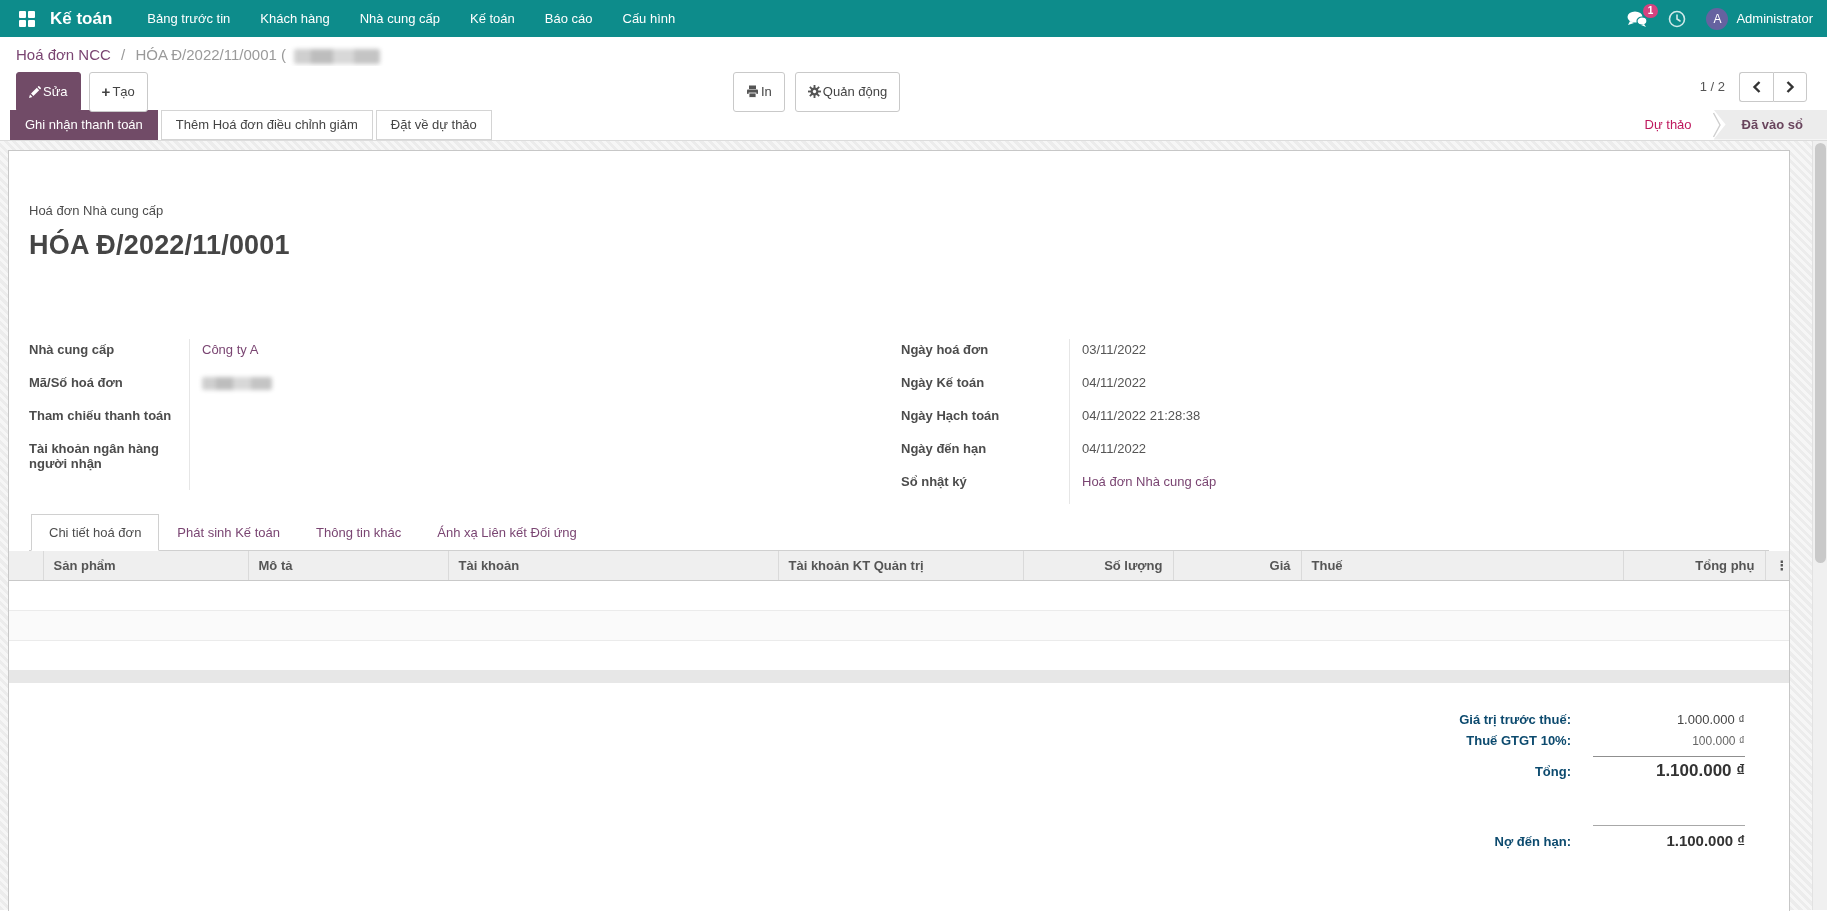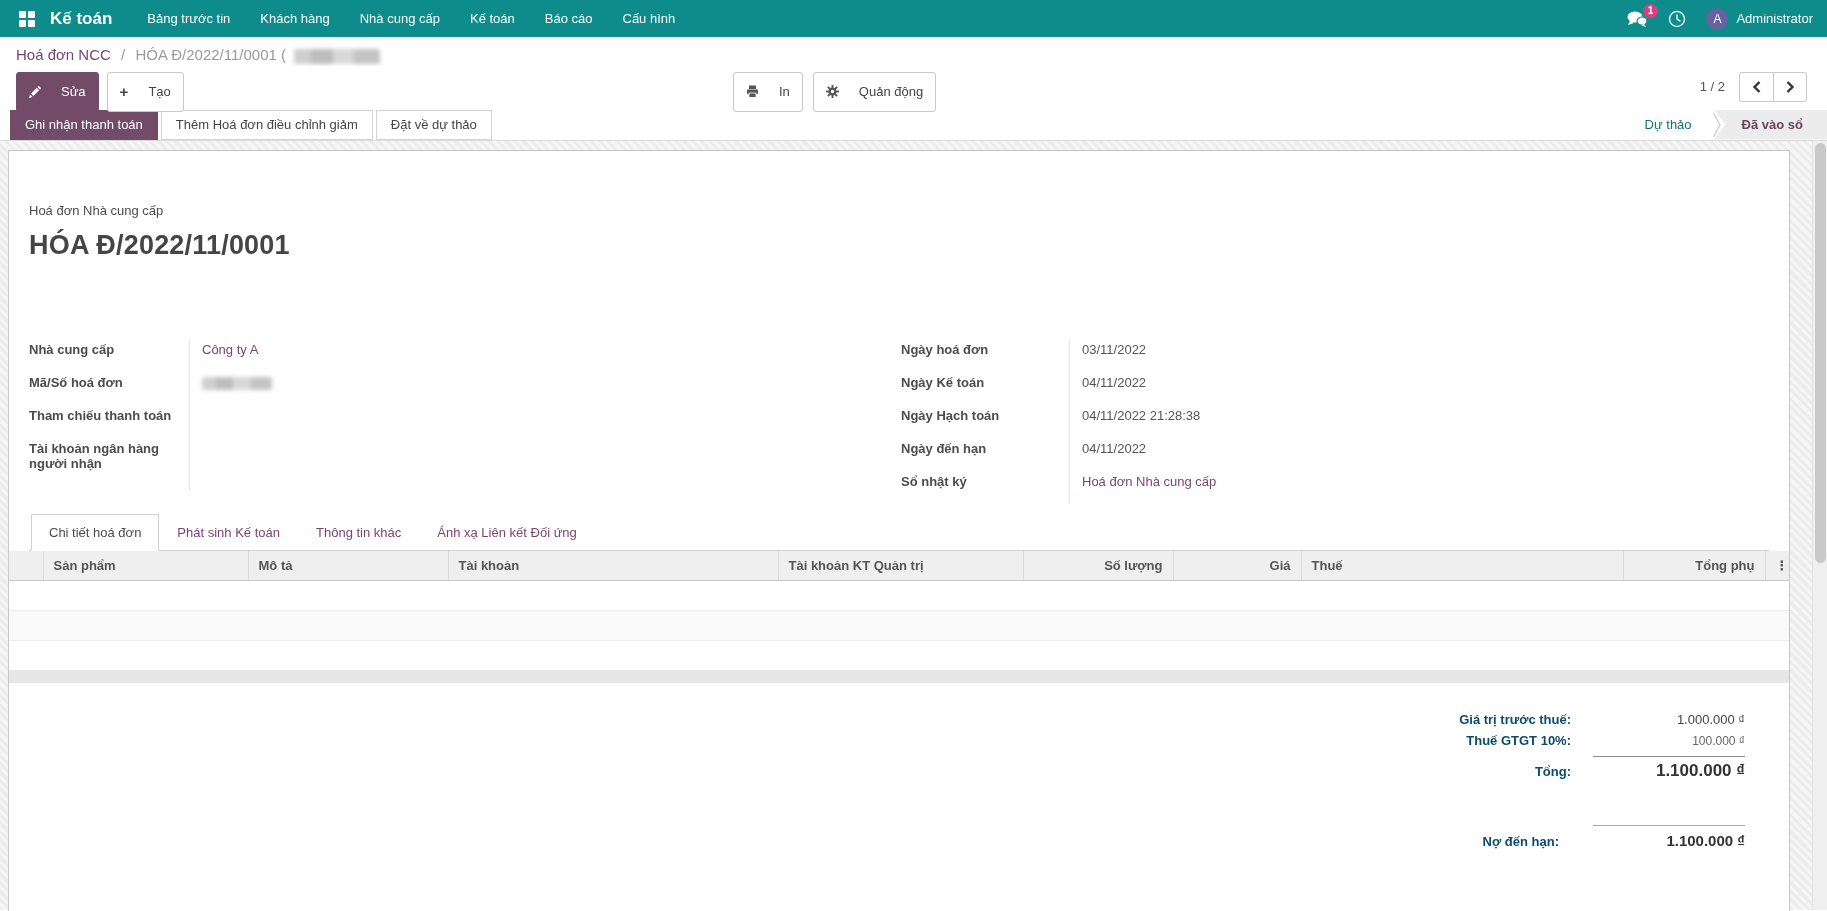--- a/index.html
+++ b/index.html
@@ -41,21 +41,21 @@
   .redacted {
     display:inline-block; vertical-align:middle; border-radius:2px;
     background:linear-gradient(90deg,#cfcfcf 0 20%,#bdbdbd 20% 45%,#d8d8d8 45% 70%,#c4c4c4 70%);
     filter:blur(2px);
   }
   .bc-blur { width:86px; height:15px; margin-left:4px; }
 
   
   .control-row { position:relative; height:44px; padding:6px 16px; background:#fff; }
   .btn {
-    display:inline-flex; align-items:center; gap:20px; height:40px; padding:0 12px;
+    display:inline-flex; align-items:center; gap:2px; height:40px; padding:0 12px;
     background:#fff; border:1px solid #c9c9c9; border-radius:3px; font-size:13px;
     color:#444; cursor:pointer; font-family:inherit;
   }
   .btn-primary { background:#714B67; border-color:#714B67; color:#fff; }
   .left-btns { display:inline-flex; gap:8px; }
   .center-btns { position:absolute; left:733px; top:6px; display:inline-flex; gap:10px; }
   .pager { position:absolute; right:20px; top:6px; display:flex; align-items:center; }
   .pager-text { color:#555; margin-right:14px; }
   .pager-btns { display:flex; }
   .pager-btns button {
@@ -70,21 +70,21 @@
   .statusbar {
     height:31px; background:#fff; border-bottom:1px solid #dcdcdc;
     display:flex; align-items:flex-end; padding-left:10px;
   }
   .btn-flat {
     height:30px; padding:0 14px; background:#fff; border:1px solid #d4d4d4;
     font-size:13px; color:#444; cursor:pointer; margin-right:3px; font-family:inherit;
   }
   .btn-flat.primary { background:#714B67; border-color:#714B67; color:#fff; }
   .status-steps { display:flex; align-items:stretch; }
-  .status-step { line-height:30px; padding:0 20px; color:#0f766e; font-size:13px; cursor:pointer; }
+  .status-step { line-height:30px; padding:0 20px; color:#be185d; font-size:13px; cursor:pointer; }
   .status-step.active {
     background:#ececec; color:#69455d; font-weight:bold; cursor:default;
     padding:0 24px 0 28px;
     clip-path:polygon(0 0,100% 0,100% 100%,0 100%,12px 50%);
   }
   .step-divider { align-self:center; margin-right:-8px; }
 
   
   .content {
     position:relative; height:769px;
@@ -140,21 +140,21 @@
 
   
   .totals { width:360px; margin-left:auto; margin-top:26px; margin-right:24px; }
   .trow { display:flex; align-items:baseline; padding:3px 0; }
   .tlabel { flex:1; text-align:right; font-weight:bold; color:#0c4a6e; padding-right:22px; }
   .tvalue { width:152px; text-align:right; color:#444; }
   .trow.tax .tlabel { font-weight:bold; }
   .trow.tax .tvalue { font-size:12px; color:#666; }
   .trow.grand { margin-top:2px; }
   .trow.grand .tvalue { border-top:1px solid #8f8f8f; font-size:17px; font-weight:bold; padding-top:4px; color:#333; }
-  .trow.due { margin-top:38px;gap:12px; }
+  .trow.due { margin-top:38px; }
   .trow.due .tvalue { border-top:1px solid #a8a8a8; font-size:15px; font-weight:bold; padding-top:6px; color:#333; }
 
   
   .scrollbar {
     position:absolute; top:0; right:0; bottom:0; width:15px;
     background:#f0f0f0; border-left:1px solid #e2e2e2;
   }
   .scrollbar .thumb { position:absolute; top:2px; left:2px; width:11px; height:420px; background:#c9c9c9; border-radius:6px; }
 
   svg { display:block; }

